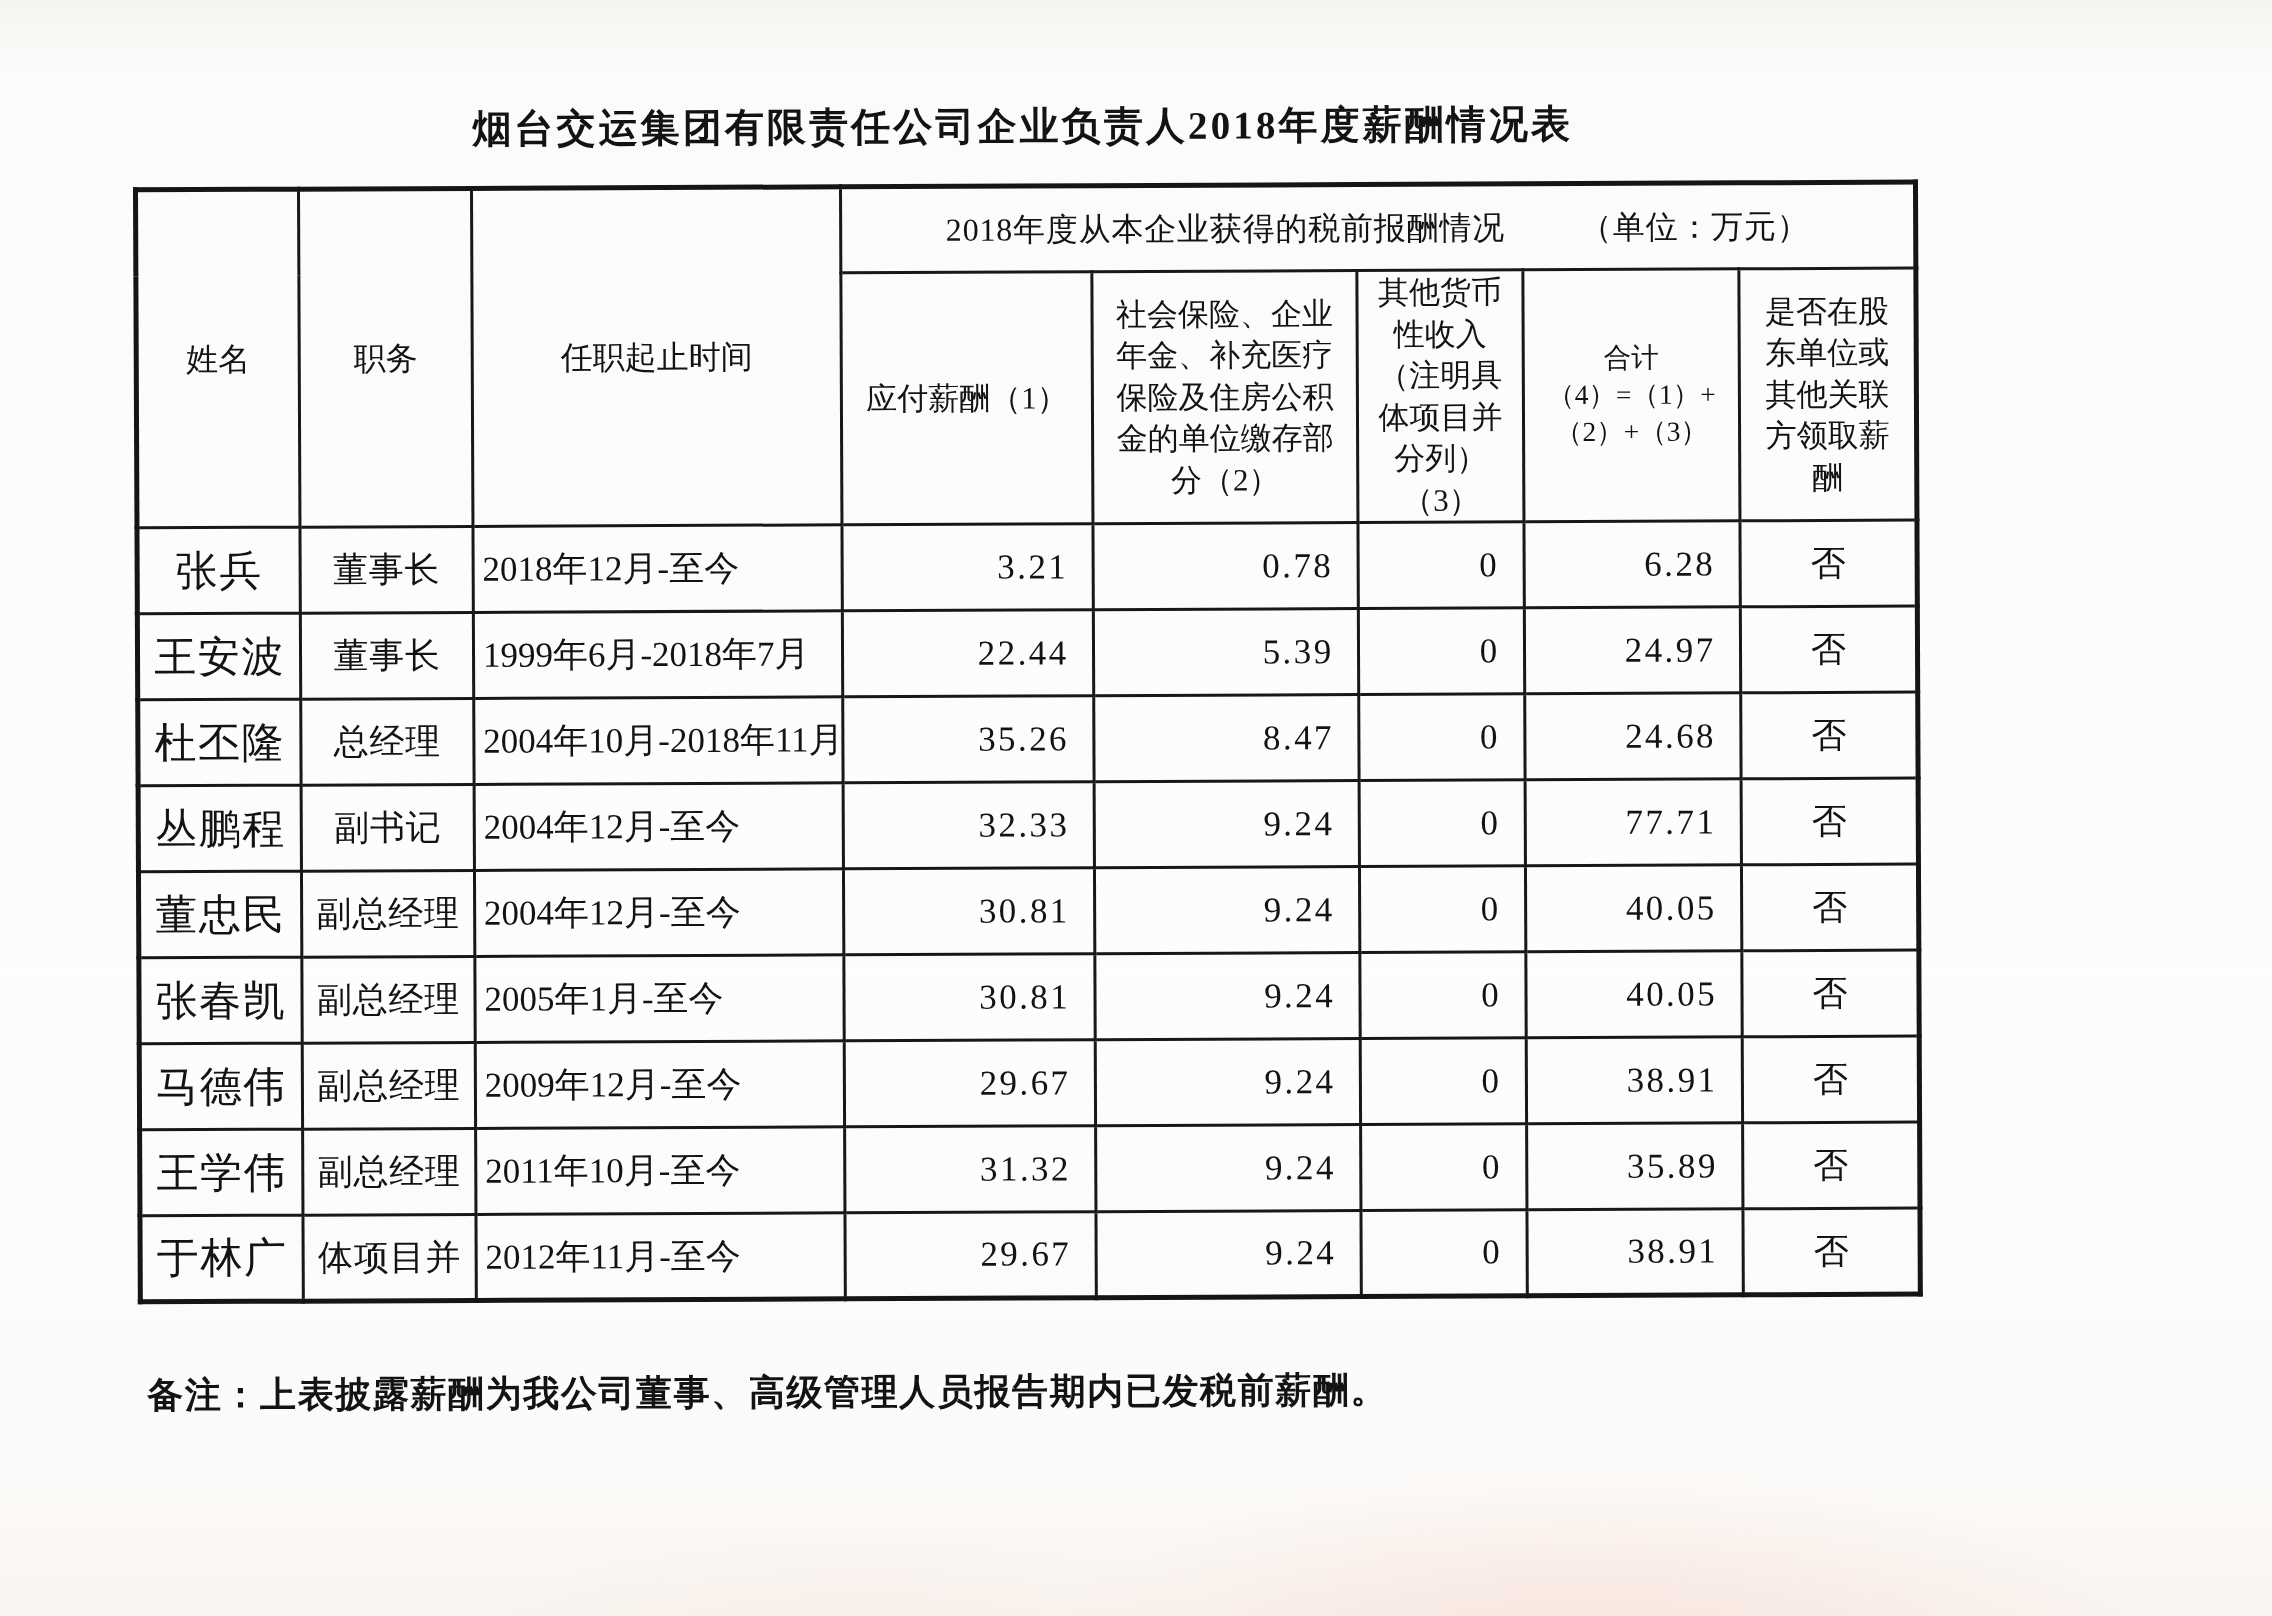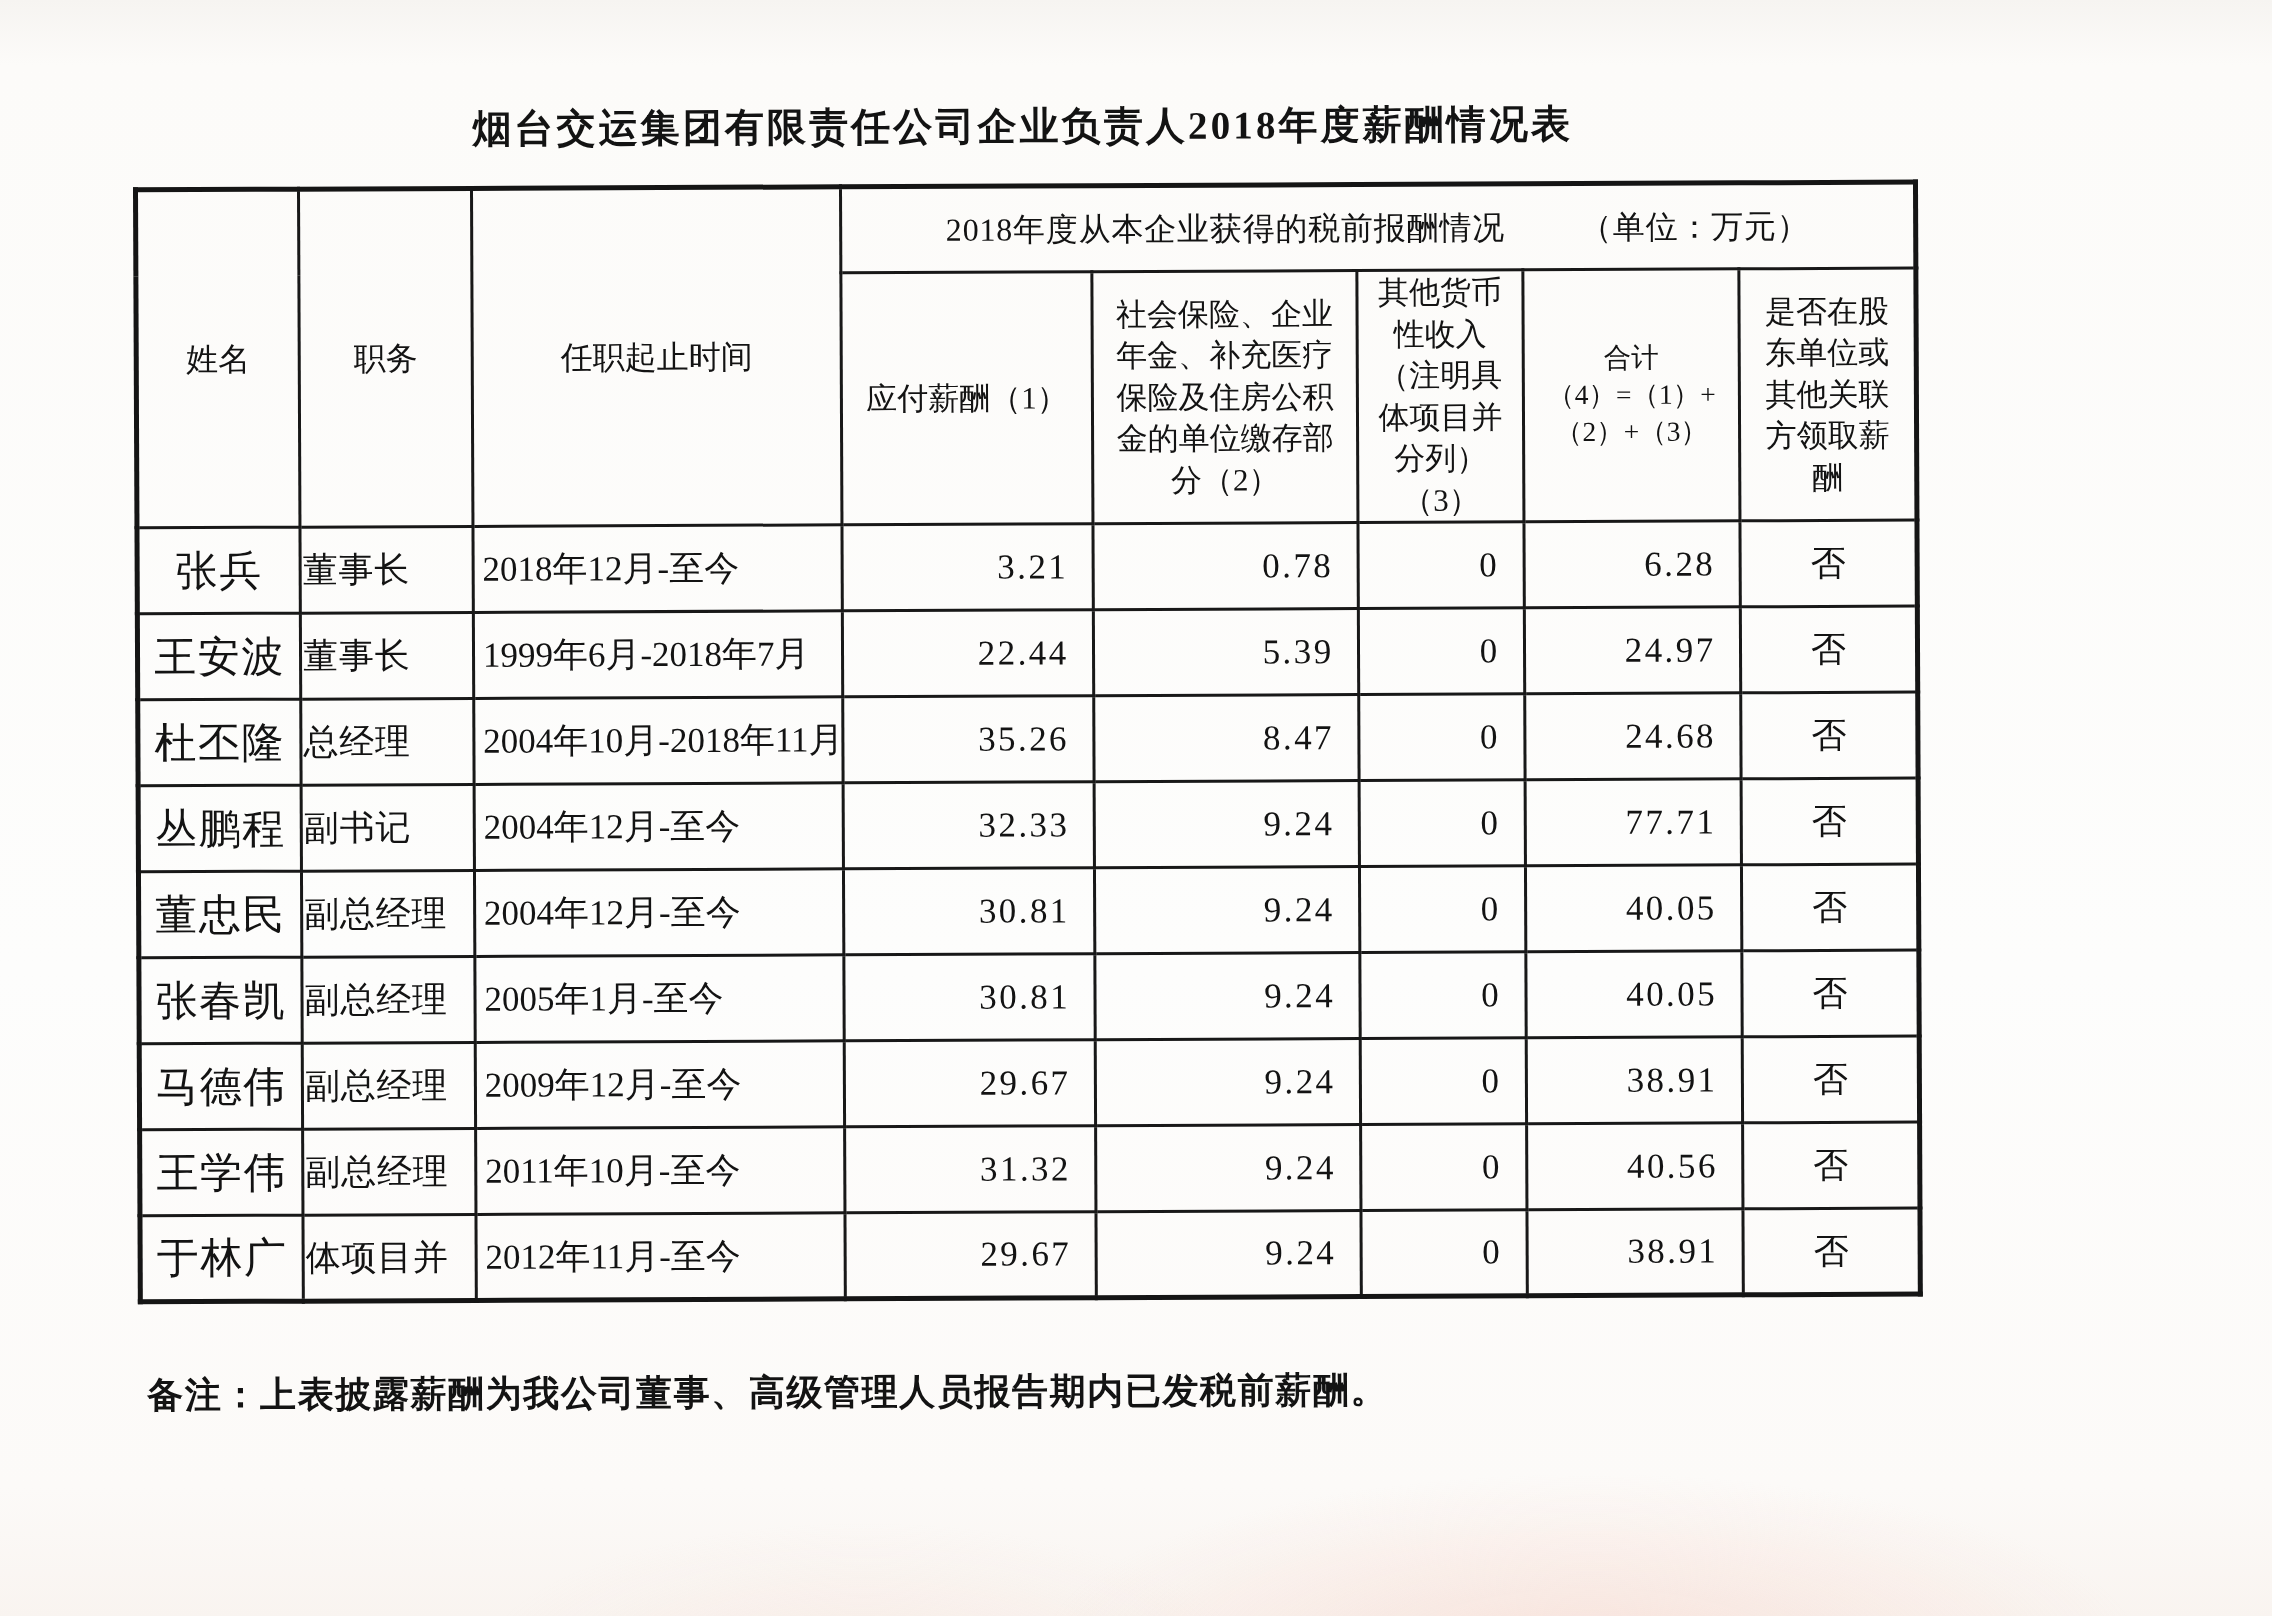--- a/index.html
+++ b/index.html
@@ -29,21 +29,21 @@
   .salary thead tr.hr1{height:86px;}
   .salary thead tr.hr2{height:250px;}
   .salary tbody tr{height:86px;}
   th.hcell{font-size:32px;text-align:center;line-height:1.34;padding:0 10.2px;}
   th.small{font-size:31px;}
   th.tight{font-size:27.5px;letter-spacing:0px;}
   .pre{white-space:pre-line;}
   .nowrap{white-space:nowrap;}
   .mh{display:flex;justify-content:center;align-items:center;gap:75px;font-size:32px;letter-spacing:0.8px;}
   td.c-name{text-align:center;font-size:42px;letter-spacing:1.6px;}
-  td.c-pos{font-size:35px;letter-spacing:0.8px;}
+  td.c-pos{text-align:center;font-size:35px;letter-spacing:0.8px;}
   td.c-ten{text-align:left;padding-left:7.8px;font-size:35px;white-space:nowrap;}
   td.c-num{text-align:right;padding-right:23.5px;font-size:35px;letter-spacing:2.4px;white-space:nowrap;}
   td.c-rel{text-align:center;font-size:35px;}
   .note{
     position:absolute;left:144px;top:1367px;width:1883px;
     font-size:36px;font-weight:700;letter-spacing:1.6px;white-space:nowrap;
   }
 </style>
 </head>
 <body>
@@ -165,21 +165,21 @@
         <td class="c-num">38.91</td>
         <td class="c-rel">否</td>
       </tr>
       <tr>
         <td class="c-name">王学伟</td>
         <td class="c-pos">副总经理</td>
         <td class="c-ten">2011年10月-至今</td>
         <td class="c-num">31.32</td>
         <td class="c-num">9.24</td>
         <td class="c-num">0</td>
-        <td class="c-num">40.56</td>
+        <td class="c-num">35.89</td>
         <td class="c-rel">否</td>
       </tr>
       <tr>
         <td class="c-name">于林广</td>
         <td class="c-pos">体项目并</td>
         <td class="c-ten">2012年11月-至今</td>
         <td class="c-num">29.67</td>
         <td class="c-num">9.24</td>
         <td class="c-num">0</td>
         <td class="c-num">38.91</td>

